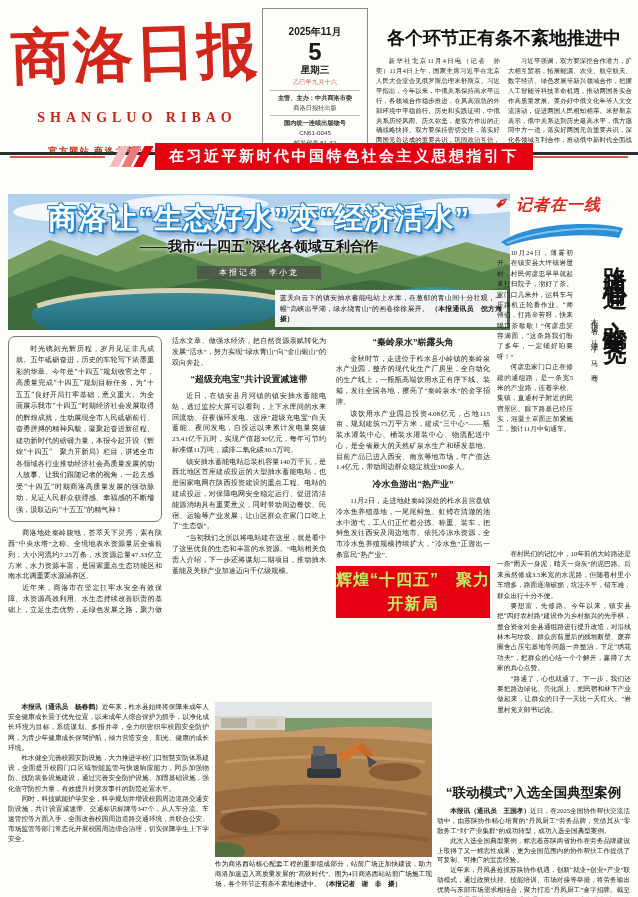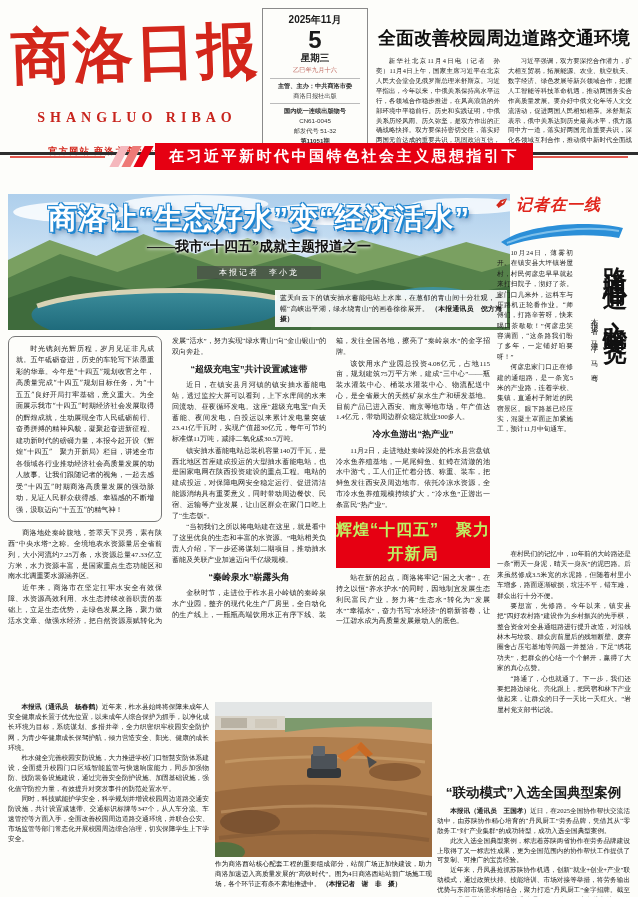--- a/index.html
+++ b/index.html
@@ -11,21 +11,21 @@
   .mh-title{position:absolute;left:10px;top:2px;width:250px;height:102px;line-height:102px;
             text-align:center;font-size:60px;font-weight:bold;color:#d3261b;letter-spacing:2px;
             transform:rotate(-2deg);font-family:"DejaVu Serif",serif;}
   .mh-pinyin{position:absolute;left:28px;top:110px;width:218px;text-align:center;color:#c8241d;
              font-weight:bold;font-size:14px;letter-spacing:5px;}
   .mh-site{position:absolute;left:14px;top:145px;width:244px;text-align:center;color:#d3261b;
            font-size:9px;font-weight:bold;letter-spacing:1.5px;}
   .mh-arrow{position:absolute;left:246px;top:68px;width:0;height:0;border-left:11px solid #d3261b;
             border-top:7px solid transparent;border-bottom:7px solid transparent;}
   .datebox{position:absolute;left:262px;top:8px;width:106px;height:137px;border:1px solid #8a8a8a;
-           box-sizing:border-box;text-align:center;font-family:"Liberation Sans",sans-serif;padding-top:4px;}
+           box-sizing:border-box;text-align:center;font-family:"Liberation Sans",sans-serif;padding-top:16px;}
   .db-month{font-size:10px;font-weight:bold;}
   .db-day{font-size:24px;font-weight:bold;line-height:1.05;}
   .db-week{font-size:9.5px;font-weight:bold;margin-bottom:1px;}
   .db-lunar{font-size:6.3px;color:#c06a60;margin-bottom:3px;}
   .db-meta{font-size:6.2px;color:#333;line-height:1.6;}
   .db-b{font-weight:bold;}
   .db-sep{border-top:1px solid #bbb;margin:2px 7px 0;padding-top:2px;}
   .top-story{position:absolute;left:376px;top:26px;width:256px;height:122px;}
   .top-story h1{margin:0 0 6px;text-align:center;font-size:18px;font-weight:900;color:#0e0e0e;
                 font-family:"Liberation Sans",sans-serif;white-space:nowrap;}
@@ -120,21 +120,21 @@
       <div class="db-meta db-b db-sep">主管、主办：中共商洛市委</div>
       <div class="db-meta">商洛日报社出版</div>
       <div class="db-meta db-b db-sep">国内统一连续出版物号</div>
       <div class="db-meta">CN61-0045</div>
       <div class="db-meta">邮发代号 51-32</div>
       <div class="db-meta db-b">第11051期</div>
       <div class="db-meta db-b">今日4版</div>
     </div>
 
     <section class="top-story">
-      <h1>全面改善校园周边道路交通环境</h1>
+      <h1>各个环节正有条不紊地推进中</h1>
       <div class="ts-cols">
         <p class="ts-col">新华社北京11月4日电（记者　孙　奕）11月4日上午，国家主席习近平在北京人民大会堂会见俄罗斯总理米舒斯京。习近平指出，今年以来，中俄关系保持高水平运行，各领域合作稳步推进，在风高浪急的外部环境中平稳前行。历史和实践证明，中俄关系历经风雨、历久弥坚，是双方作出的正确战略抉择。双方要保持密切交往，落实好两国元首达成的重要共识，巩固政治互信，深化利益交融，夯实两国人民世代友好的民意基础，为两国发展振兴注入更多稳定性和正能量。</p>
         <p class="ts-col">习近平强调，双方要深挖合作潜力，扩大相互贸易，拓展能源、农业、航空航天、数字经济、绿色发展等新兴领域合作，把握人工智能等科技革命机遇，推动两国务实合作高质量发展。要办好中俄文化年等人文交流活动，促进两国人民相知相亲。米舒斯京表示，俄中关系达到历史最高水平，俄方愿同中方一道，落实好两国元首重要共识，深化各领域互利合作，推动俄中新时代全面战略协作伙伴关系不断向前发展。</p>
       </div>
     </section>
   </header>
 
   <div class="rule"></div>
 
   <div class="slogan-row">
@@ -167,21 +167,21 @@
       <ellipse cx="440" cy="12" rx="55" ry="8" fill="#fff" opacity=".8"></ellipse>
       <path d="M0 66 L40 46 L85 62 L130 40 L180 60 L230 44 L285 64 L340 46 L395 62 L440 48 L482 60 L482 136 L0 136 Z" fill="#7aa061"></path>
       <path d="M0 84 L50 60 L105 78 L160 58 L215 78 L275 60 L335 80 L400 62 L455 78 L482 70 L482 136 L0 136 Z" fill="#55814a"></path>
       <path d="M0 104 L60 82 L130 98 L200 84 L270 100 L350 86 L430 102 L482 92 L482 136 L0 136 Z" fill="#3f6b3c"></path>
       <path d="M300 110 C340 104 400 106 460 114 L482 118 L482 136 L290 136 Z" fill="#4a7444"></path>
       <ellipse cx="408" cy="100" rx="34" ry="7" fill="#3d93a5" opacity=".9"></ellipse>
       <path d="M30 112 C80 92 200 90 260 104 C280 120 240 134 170 136 L40 136 C20 128 18 118 30 112 Z" fill="url(#gwater)"></path>
       <path d="M28 112 C80 94 200 92 258 104" stroke="#d8d2b4" stroke-width="5" fill="none"></path>
     </svg>
     <h2 class="f-head">商洛让“生态好水”变“经济活水”</h2>
-    <div class="f-sub">——我市“十四五”成就主题报道之一</div>
+    <div class="f-sub">——我市“十四五”深化各领域互利合作</div>
     <div class="f-byline">本报记者　李小龙</div>
     <div class="f-caption">
       <span>蓝天白云下的镇安抽水蓄能电站上水库，在葱郁的青山间十分壮观，一幅“高峡出平湖，绿水绕青山”的画卷徐徐展开。</span>
       <b>（本报通讯员　倪方海　摄）</b>
     </div>
   </section>
 
   <section class="feature-text">
     <div class="editor-note">时光镌刻光辉历程，岁月见证非凡成就。五年砥砺奋进，历史的车轮写下浓墨重彩的华章。今年是“十四五”规划收官之年，高质量完成“十四五”规划目标任务，为“十五五”良好开局打牢基础，意义重大。为全面展示我市“十四五”时期经济社会发展取得的辉煌成就，生动展现全市人民砥砺前行、奋勇拼搏的精神风貌，凝聚起奋进新征程、建功新时代的磅礴力量，本报今起开设《辉煌“十四五”　聚力开新局》栏目，讲述全市各领域各行业推动经济社会高质量发展的动人故事。让我们跟随记者的视角，一起去感受“十四五”时期商洛高质量发展的强劲脉动，见证人民群众获得感、幸福感的不断增强，汲取迈向“十五五”的精气神！</div>
     <p>商洛地处秦岭腹地，荟萃天下灵秀，素有陕西“中央水塔”之称。全境地表水资源量居全省前列，大小河流约7.25万条，水资源总量47.33亿立方米，水力资源丰富，是国家重点生态功能区和南水北调重要水源涵养区。</p>
@@ -189,21 +189,20 @@
     <h3>“超级充电宝”共计设置减速带</h3>
     <p>近日，在镇安县月河镇的镇安抽水蓄能电站，透过监控大屏可以看到，上下水库间的水来回流动、昼夜循环发电。这座“超级充电宝”白天蓄能、夜间发电，自投运以来累计发电量突破23.41亿千瓦时，实现产值超30亿元，每年可节约标准煤11万吨，减排二氧化碳30.5万吨。</p>
     <p>镇安抽水蓄能电站总装机容量140万千瓦，是西北地区首座建成投运的大型抽水蓄能电站，也是国家电网在陕西投资建设的重点工程。电站的建成投运，对保障电网安全稳定运行、促进清洁能源消纳具有重要意义，同时带动周边餐饮、民宿、运输等产业发展，让山区群众在家门口吃上了“生态饭”。</p>
     <p>“当初我们之所以将电站建在这里，就是看中了这里优良的生态和丰富的水资源。”电站相关负责人介绍，下一步还将谋划二期项目，推动抽水蓄能及关联产业加速迈向千亿级规模。</p>
     <h3>“秦岭泉水”崭露头角</h3>
     <p>金秋时节，走进位于柞水县小岭镇的秦岭泉水产业园，整齐的现代化生产厂房里，全自动化的生产线上，一瓶瓶高端饮用水正有序下线、装箱，发往全国各地，擦亮了“秦岭泉水”的金字招牌。</p>
     <p>该饮用水产业园总投资4.08亿元，占地115亩，规划建筑75万平方米，建成“三中心”——瓶装水灌装中心、桶装水灌装中心、物流配送中心，是全省最大的天然矿泉水生产和研发基地。目前产品已进入西安、南京等地市场，年产值达1.4亿元，带动周边群众稳定就业300多人。</p>
     <h3>冷水鱼游出“热产业”</h3>
     <p>11月2日，走进地处秦岭深处的柞水县营盘镇冷水鱼养殖基地，一尾尾鲟鱼、虹鳟在清澈的池水中游弋，工人们正忙着分拣、称重、装车，把鲜鱼发往西安及周边地市。依托冷凉水资源，全市冷水鱼养殖规模持续扩大，“冷水鱼”正游出一条富民“热产业”。</p>
     <div class="banner-box">辉煌“十四五”　聚力开新局</div>
-    <p>站在新的起点，商洛将牢记“国之大者”，在持之以恒“养水护水”的同时，因地制宜发展生态利民富民产业，努力将“生态水”转化为“发展水”“幸福水”，奋力书写“水经济”的崭新答卷，让一江碧水成为高质量发展最动人的底色。</p>
   </section>
 
   <aside class="rail">
     <div class="rail-logo">
       <svg class="swoosh" viewBox="0 0 130 30">
         <path d="M4 26 C30 8 92 4 126 12 L122 22 C90 16 38 20 10 30 Z" fill="#2b8fd8"></path>
         <path d="M10 27 C40 14 92 10 122 15" stroke="#7fc0ea" stroke-width="2" fill="none"></path>
       </svg>
       <span class="pen">✒</span>
       <span class="logo-text">记者在一线</span>

